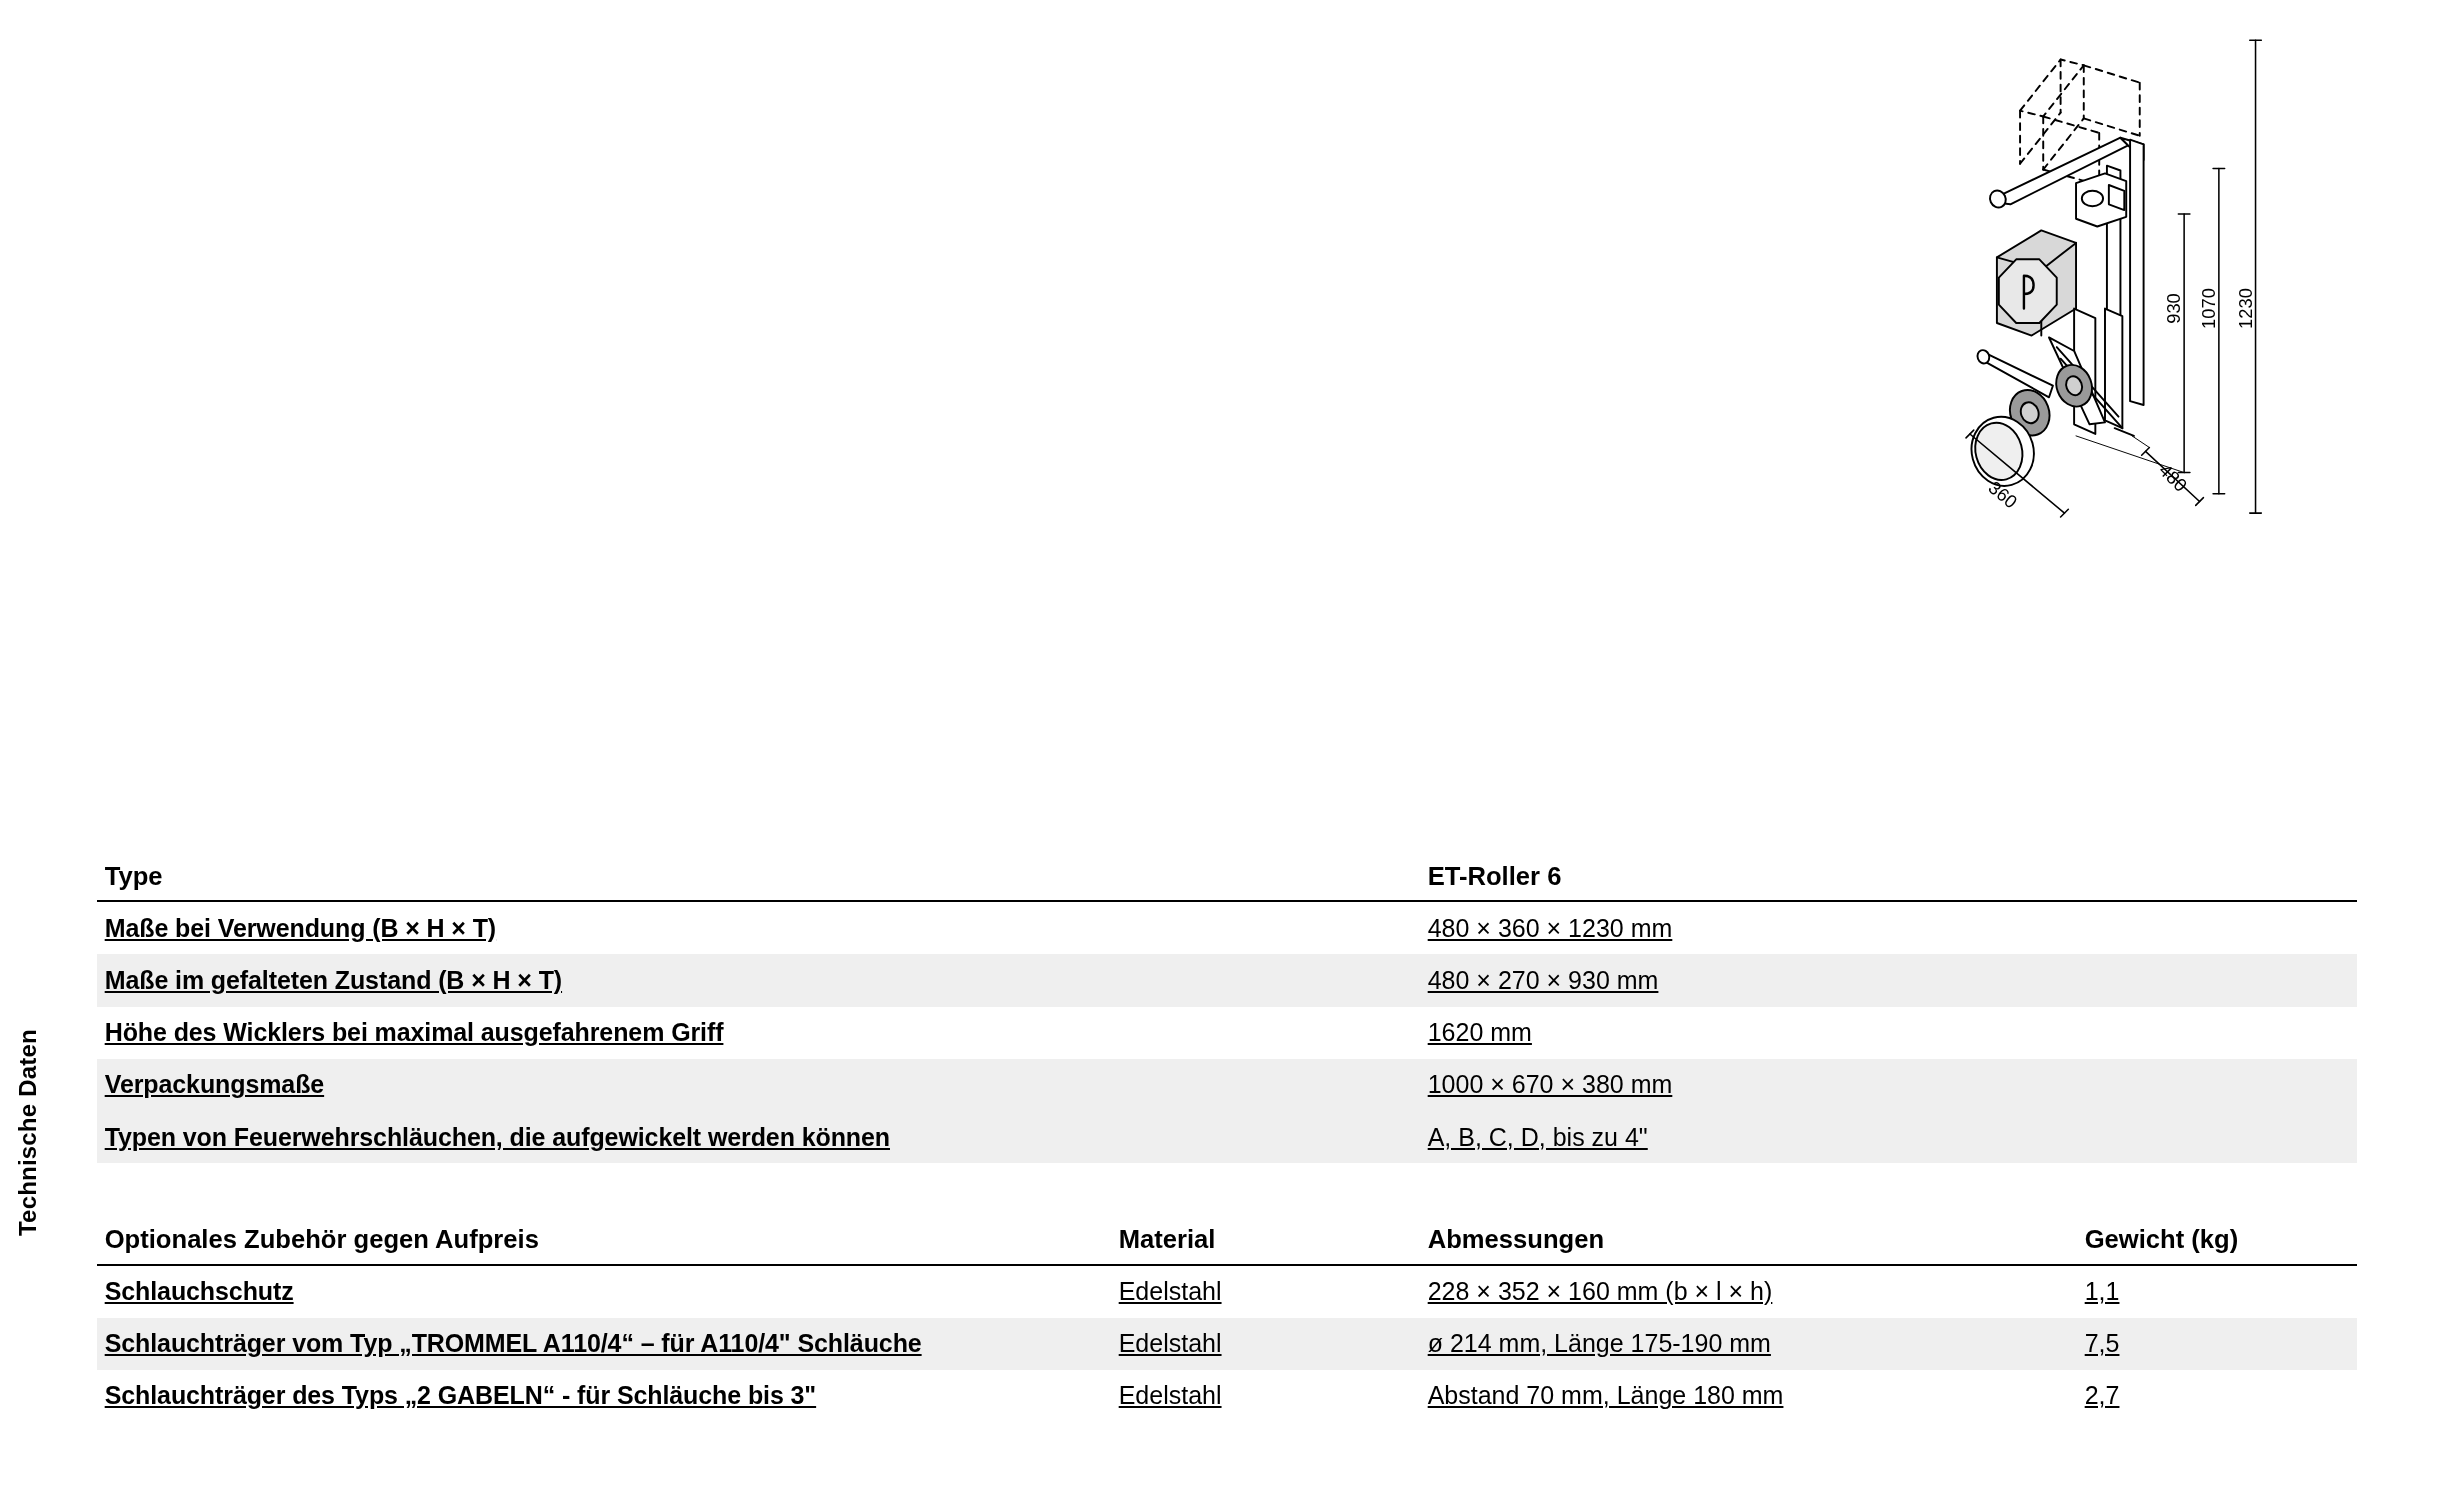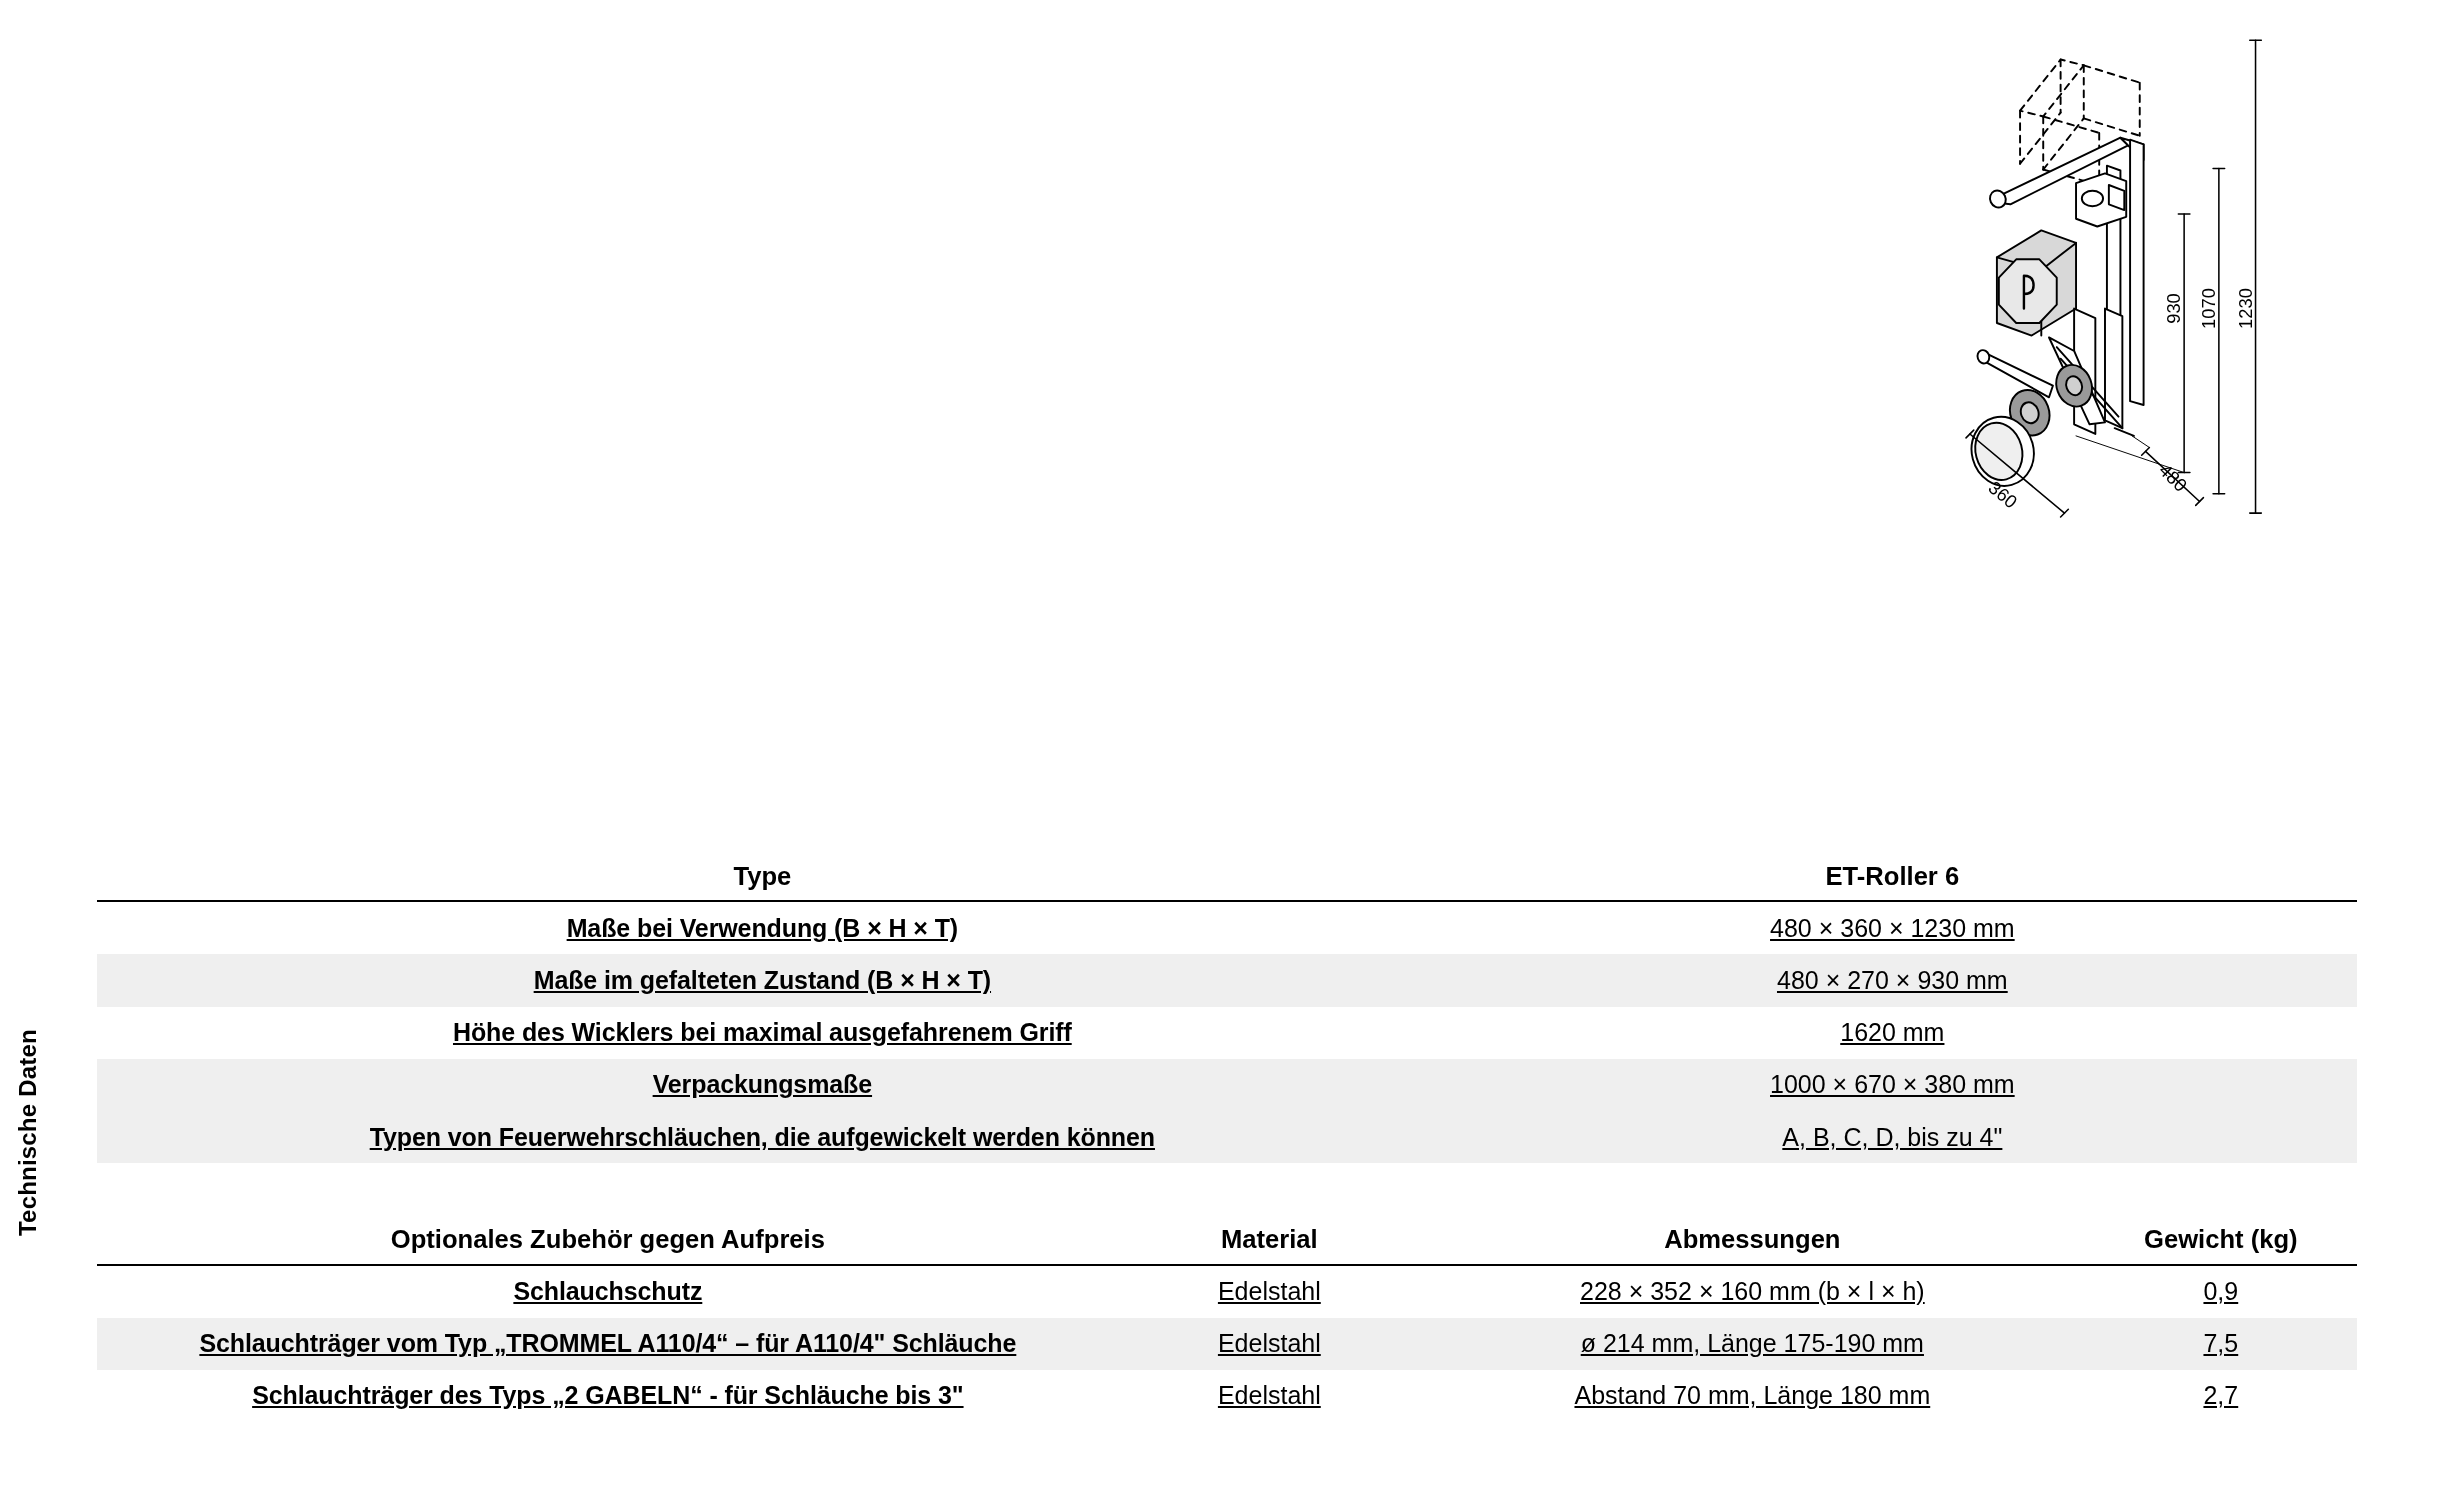--- a/index.html
+++ b/index.html
@@ -55,21 +55,21 @@
   }
   table.t1 col.c1 { width: 1323px; }
   table.t1 col.c2 { width: 937px; }
 
   table.t2 col.c1 { width: 1014px; }
   table.t2 col.c2 { width: 309px; }
   table.t2 col.c3 { width: 657px; }
   table.t2 col.c4 { width: 280px; }
 
   th, td {
-    text-align: center;
+    text-align: left;
     vertical-align: middle;
     font-size: 25px;
     padding: 11.6px 0 11.6px 7.7px;
     height: 29px;
   }
   th {
     font-weight: bold;
     font-size: 25.6px;
   }
   .hdr-row th {
@@ -238,21 +238,21 @@
         <th>Material</th>
         <th>Abmessungen</th>
         <th>Gewicht (kg)</th>
       </tr>
     </thead>
     <tbody>
       <tr>
         <td class="label">Schlauchschutz</td>
         <td class="value">Edelstahl</td>
         <td class="value">228 × 352 × 160 mm (b × l × h)</td>
-        <td class="value">0,9</td>
+        <td class="value">1,1</td>
       </tr>
       <tr class="alt">
         <td class="label">Schlauchträger vom Typ „TROMMEL A110/4“ – für A110/4" Schläuche</td>
         <td class="value">Edelstahl</td>
         <td class="value">ø 214 mm, Länge 175-190 mm</td>
         <td class="value">7,5</td>
       </tr>
       <tr>
         <td class="label">Schlauchträger des Typs „2 GABELN“ - für Schläuche bis 3"</td>
         <td class="value">Edelstahl</td>

